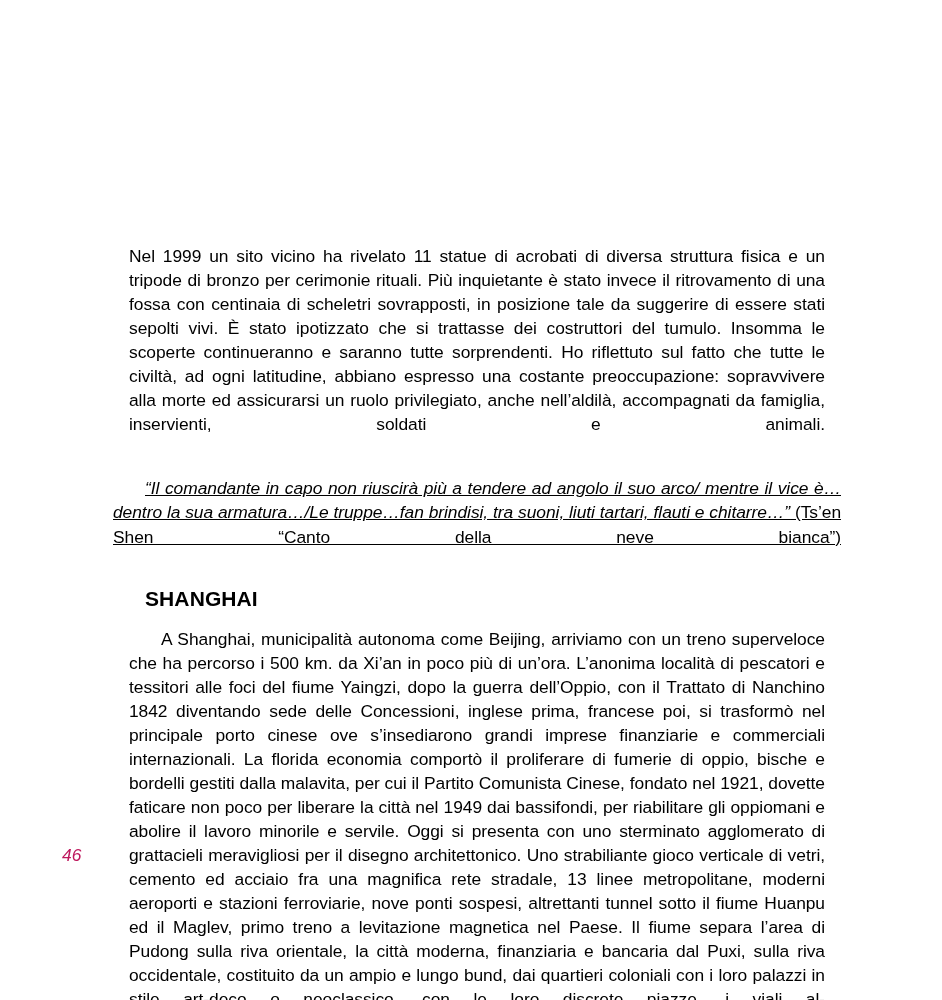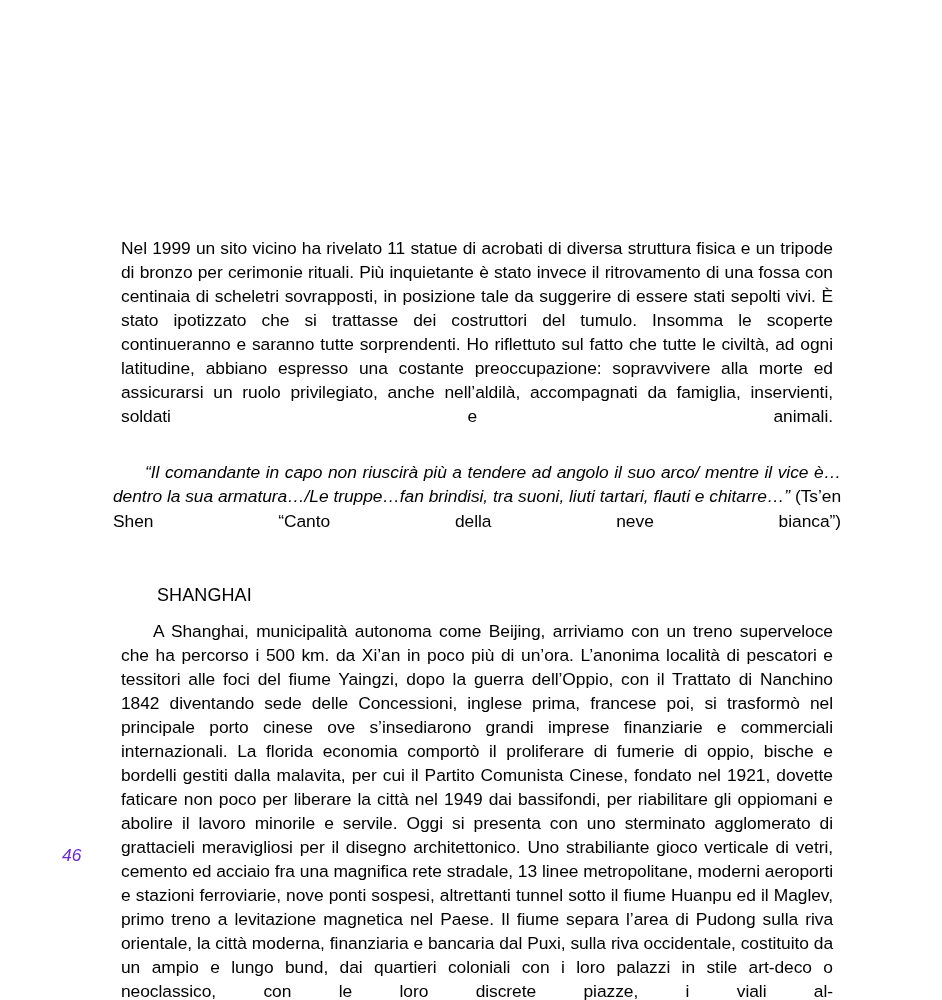--- a/index.html
+++ b/index.html
@@ -26,21 +26,21 @@
 
   
   #text-column {
     position: absolute;
     left: 113px;
     top: 228px;
     width: 728px;
   }
 
   p.para {
-    margin: 8px;
+    margin: 16px;
     padding: 0;
     font-size: 17.4px;
     line-height: 24.05px;
     text-align: justify;
     text-justify: inter-word;
     letter-spacing: -0.05px;
     word-spacing: 0px;
     -webkit-font-smoothing: none;
   }
 
@@ -50,29 +50,30 @@
 
   p.quote {
     margin: 0;
     padding: 0;
     font-style: italic;
     font-size: 17.4px;
     line-height: 24.05px;
     text-align: justify;
     text-indent: 32px;
     letter-spacing: -0.05px;
+    text-decoration: underline;
   }
   .gap-heading { height: 14px; }
 
   h2.section-heading {
-    margin: 12px;
+    margin: 0;
     padding: 0;
-    font-size: 18px;
+    font-size: 21px;
     line-height: 24.05px;
-    font-weight: normal;
+    font-weight: bold;
     text-indent: 32px;
     letter-spacing: 0.1px;
   }
 
   b, strong { font-weight: normal; }
 
   
   p.para::after, p.quote::after {
     content: "";
     display: inline-block;
@@ -80,21 +81,21 @@
   }
 
   #page-number {
     position: absolute;
     left: 62px;
     top: 843px;
     font-size: 17.4px;
     line-height: 24.05px;
     font-style: italic;
     font-weight: normal;
-    color: #6d28d9;
+    color: #be185d;
   }
 </style>
 </head>
 <body>
 
 <div id="page">
 
   <div id="text-column">
 
     <p class="para">Nel 1999 un sito vicino ha rivelato 11 statue di acrobati di diversa struttura fisica e un tripode di bronzo per cerimonie rituali. Più inquietante è stato invece il ritrovamento di una fossa con centinaia di scheletri sovrapposti, in posizione tale da suggerire di essere stati sepolti vivi. È stato ipotizzato che si trattasse dei costruttori del tumulo. Insomma le scoperte continueranno e saranno tutte sorprendenti. Ho riflettuto sul fatto che tutte le civiltà, ad ogni latitudine, abbiano espresso una costante preoccupazione: sopravvivere alla morte ed assicurarsi un ruolo privilegiato, anche nell’aldilà, accompagnati da famiglia, inservienti, soldati e animali.</p>

